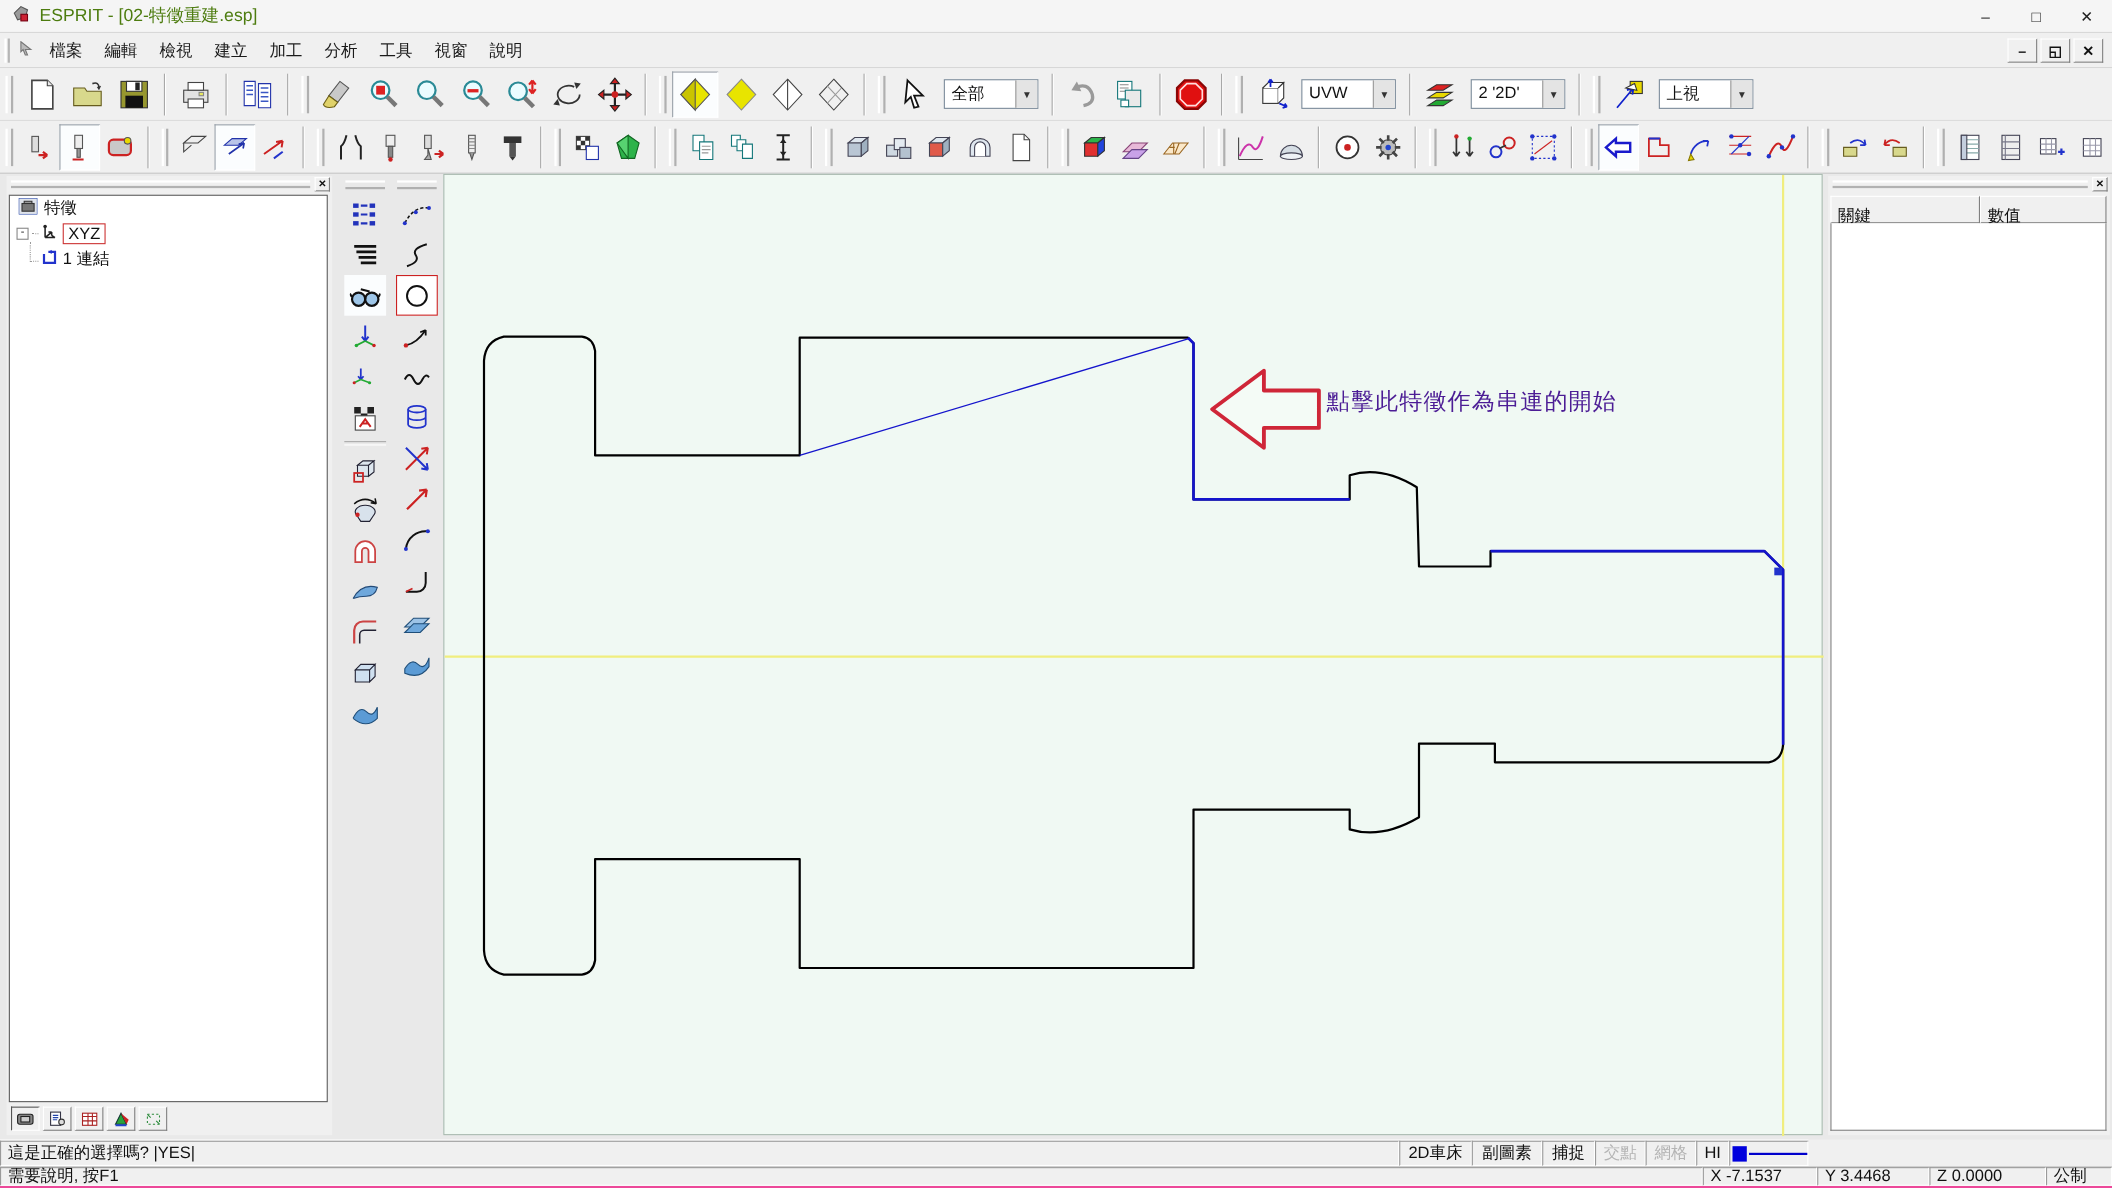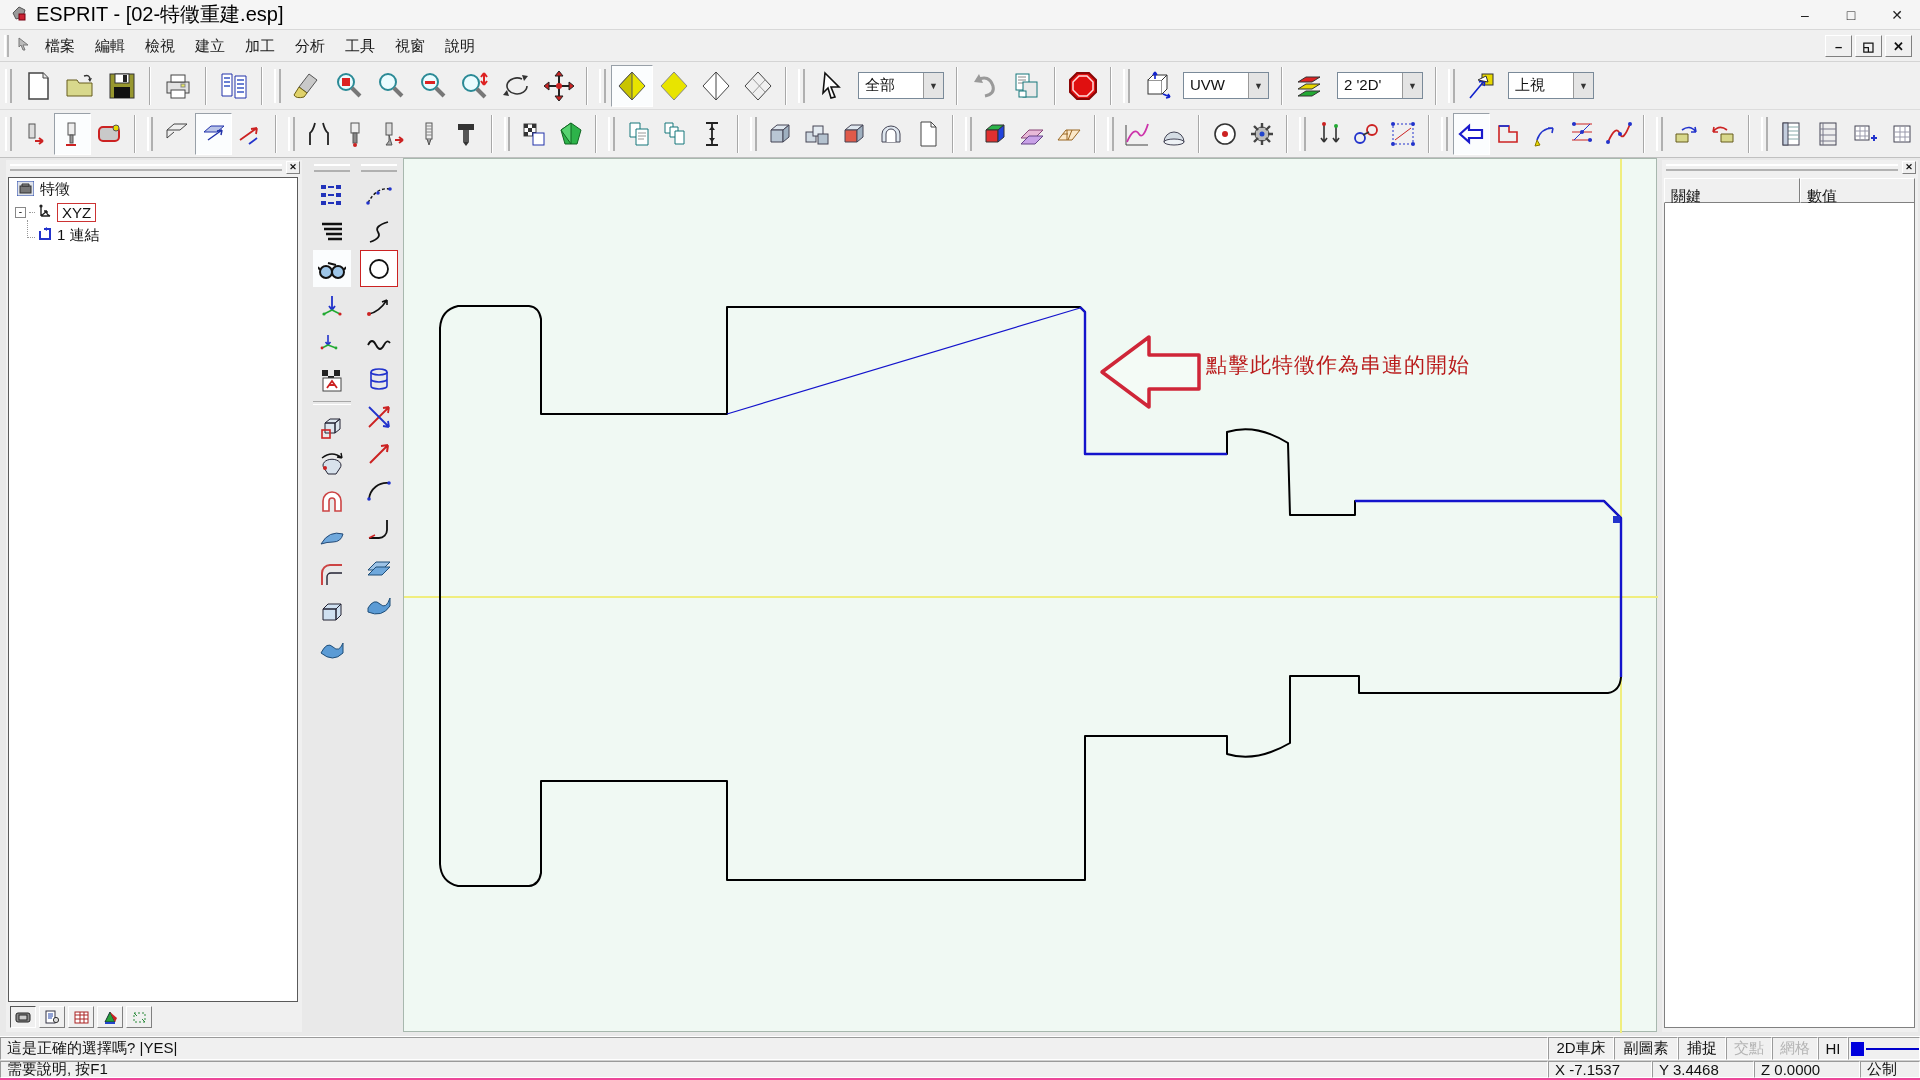--- a/index.html
+++ b/index.html
@@ -1,20 +1,20 @@
 <!DOCTYPE html>
 <html><head>
 <meta charset="utf-8">
 <style>
   *{box-sizing:border-box;margin:0;padding:0}
   html,body{width:1920px;height:1080px;overflow:hidden;font-family:"Liberation Sans",sans-serif;background:#f0f0f0;color:#111}
   
   .titlebar{position:absolute;left:0;top:0;width:1920px;height:30px;background:#f5f5f5;border-bottom:1px solid #d8d8d8;display:flex;align-items:center}
   .titlebar .appico{margin:0 8px 0 10px}
-  .titlebar .ttl{font-size:20px;color:#000000}
+  .titlebar .ttl{font-size:16px;color:#4d7c0f}
   .wbtns{margin-left:auto;display:flex;height:30px}
   .wbtn{width:46px;height:30px;display:flex;align-items:center;justify-content:center;font-size:14px;color:#222}
   
   .menubar{position:absolute;left:0;top:31px;width:1920px;height:31px;background:#f0f0f0;border-bottom:1px solid #d4d4d4;display:flex;align-items:center}
   .mgrip{width:5px;height:22px;border-left:2px solid #fff;border-right:2px solid #b5b5b5;margin:0 4px 0 4px}
   .mitem{font-size:15px;padding:4px 10px;color:#1a1a1a}
   .mdibtns{margin-left:auto;display:flex;gap:3px;margin-right:8px}
   .mdib{width:27px;height:22px;background:#f0f0f0;border:1px solid;border-color:#fff #808080 #808080 #fff;display:flex;align-items:center;justify-content:center;font-size:13px;font-weight:bold}
   
   .tbar{position:absolute;left:0;width:1920px;background:#f0f0f0;display:flex;align-items:center}
@@ -48,28 +48,28 @@
   
   .vtb{position:absolute;left:309px;top:4px;width:94px;display:flex;gap:2px}
   .vcol{display:flex;flex-direction:column;align-items:center;width:45px}
   .vgrip{width:36px;height:8px;border-top:2px solid #fff;border-bottom:2px solid #b0b0b0;margin:2px 0 4px}
   .vi{width:38px;height:37px;display:flex;align-items:center;justify-content:center;border:1px solid transparent}
   .vi svg{width:28px;height:28px}
   .vhsep{width:38px;height:4px;border-top:1px solid #a8a8a8;border-bottom:1px solid #fff;margin:3px 0}
   .selred{border:1px solid #cc2222;background:#fff}
   
   .canvas{position:absolute;left:403px;top:0;width:1254px;height:874px;background:#f0f9f3;border:1px solid #a8b8ae}
-  .anno{position:absolute;left:802px;top:192px;font-size:21px;font-weight:500;color:#b91c1c;letter-spacing:1px;white-space:nowrap}
+  .anno{position:absolute;left:802px;top:192px;font-size:21px;font-weight:500;color:#4c1d95;letter-spacing:1px;white-space:nowrap}
   
   .rpanel{position:absolute;left:1662px;top:2px;width:256px;height:872px;background:#f0f0f0}
   .rhdr{position:absolute;left:2px;top:18px;right:3px;height:25px;display:flex}
   .hcell{background:#f0f0f0;border:1px solid;border-color:#fff #808080 #808080 #fff;font-size:15px;padding:8px 6px}
   .rbody{position:absolute;left:2px;top:43px;right:3px;bottom:4px;background:#fff;border:1px solid #808080;border-top:none}
   
-  .st1{position:absolute;left:0;top:1036px;width:1920px;height:24px;background:#f0f0f0;display:flex;align-items:stretch;border-top:1px solid #fff}
+  .st1{position:absolute;left:0;top:1036px;width:1644px;height:24px;background:#f0f0f0;display:flex;align-items:stretch;border-top:1px solid #fff}
   .st2{position:absolute;left:0;top:1060px;width:1920px;height:20px;background:#f0f0f0;display:flex;align-items:stretch;border-top:1px solid #d0d0d0;border-bottom:2px solid #ec4899}
   .scell{font-size:15px;padding:2px 6px;border:1px solid;border-color:#9a9a9a #fff #fff #9a9a9a;display:flex;align-items:center;white-space:nowrap}
   .sgrey{color:#b4b4b4}
   .sfill{flex:1}
   .prog{display:flex;align-items:center;flex:0 0 72px;border:1px solid;border-color:#9a9a9a #fff #fff #9a9a9a;padding-left:2px}
   .prsq{width:13px;height:14px;background:#0000dd;margin-right:2px}
   .prline{flex:1;height:2px;background:#0000cc}
 </style>
 </head>
 <body>

